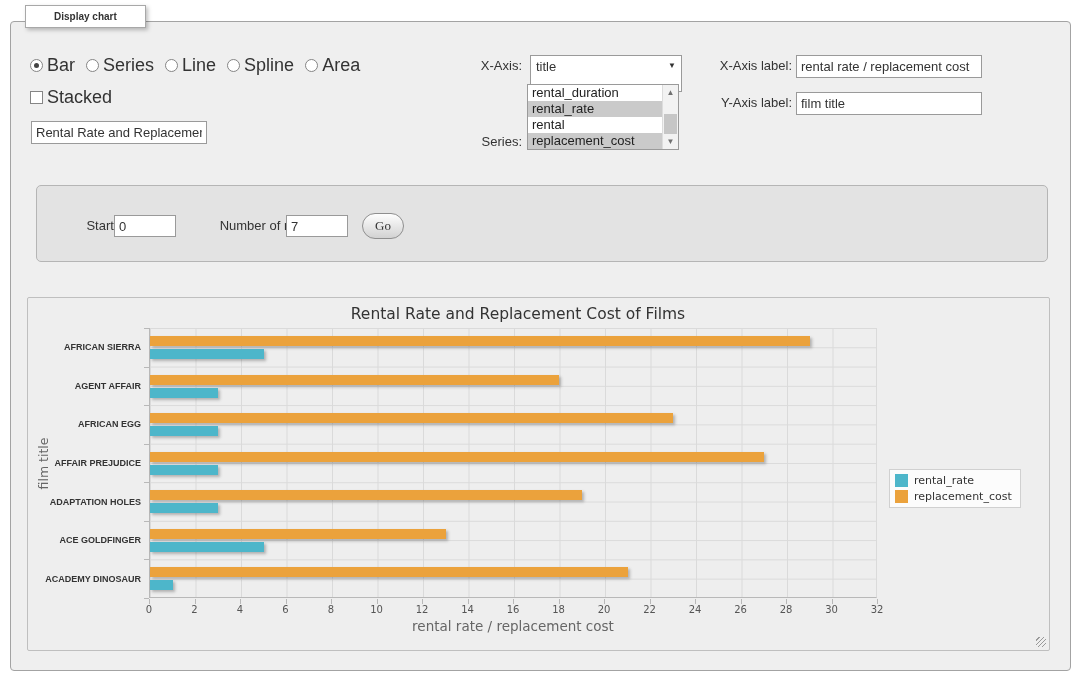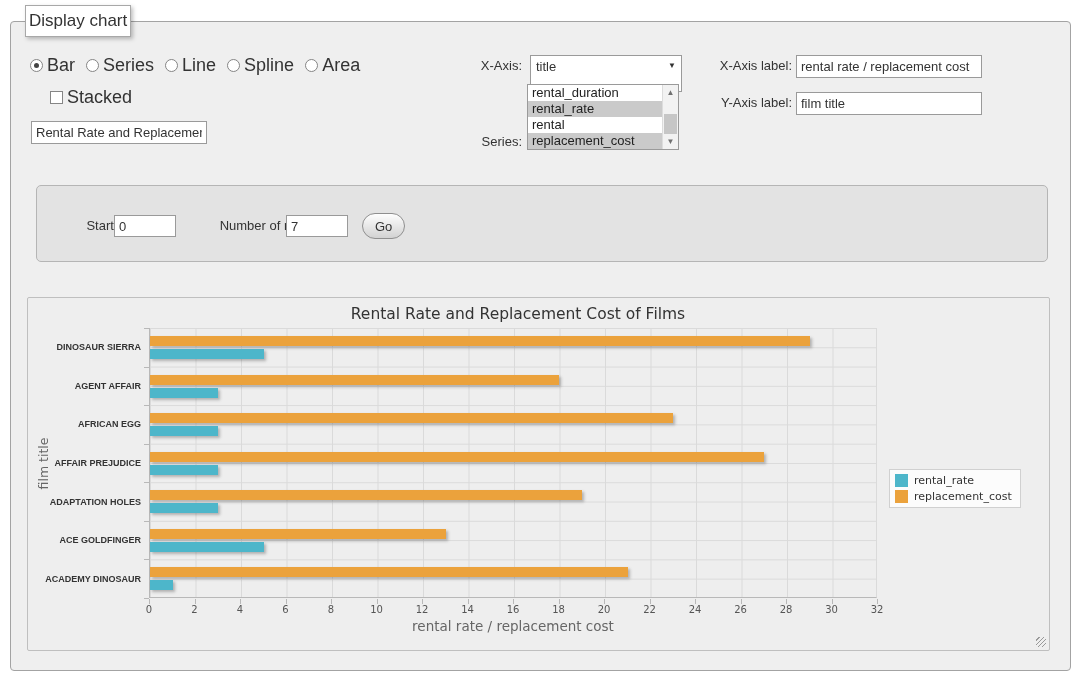--- a/index.html
+++ b/index.html
@@ -2,31 +2,31 @@
 <html><head>
 <meta charset="utf-8">
 <style>
   * { margin:0; padding:0; box-sizing:border-box; }
   body { background:#fff; font-family:"Liberation Sans", sans-serif; }
   .page { position:relative; width:1081px; height:681px; background:#fff; overflow:hidden; }
 
   .fieldset { position:absolute; left:10px; top:21px; width:1061px; height:650px;
               background:#efefef; border:1px solid #a3a3a3; border-radius:4px; }
   .legend-box { position:absolute; left:25px; top:5px; background:#fff; border:1px solid #a8a8a8;
-                padding:5px 3px; font-size:17px; font-weight:normal; color:#333;
+                padding:5px 28px; font-size:10px; font-weight:bold; color:#333;
                 box-shadow:2px 2px 4px rgba(0,0,0,0.25); z-index:5; }
 
   .radio-row { position:absolute; left:30px; top:55px; display:flex; align-items:center; gap:11px; }
   .opt { display:flex; align-items:center; gap:4px; font-size:18px; color:#333; cursor:default; }
   .radio { width:13px; height:13px; border:1px solid #858585; border-radius:50%; background:#fff;
            position:relative; flex:0 0 auto; }
   .radio.checked::after { content:""; position:absolute; left:3px; top:3px; right:3px; bottom:3px;
            border-radius:50%; background:#444; }
   .checkbox { width:13px; height:13px; border:1px solid #858585; background:#fff; flex:0 0 auto; }
-  .stacked-row { position:absolute; left:30px; top:87px;margin-left:20px; }
+  .stacked-row { position:absolute; left:30px; top:87px; }
 
   input.text { border:1px solid #9a9a9a; background:#fff; font-family:"Liberation Sans",sans-serif;
                font-size:13px; color:#333; padding:0 4px; }
   .lbl { position:absolute; font-size:13px; color:#333; text-align:right; }
 
   .select { position:absolute; background:#fff; border:1px solid #9a9a9a; font-size:13px; color:#333; }
   .select .val { position:absolute; left:5px; top:3px; }
   .select .arrow { position:absolute; right:5px; top:5px; font-size:8px; color:#333; }
 
   .listbox { position:absolute; background:#fff; border:1px solid #9a9a9a; overflow:hidden; }
@@ -38,21 +38,21 @@
              border-left:1px solid #dcdcdc; }
   .vscroll .arr { position:absolute; left:0; width:15px; height:15px; text-align:center;
                   font-size:8px; line-height:15px; color:#707070; background:#f2f2f2; }
   .vscroll .arr.up { top:0; } .vscroll .arr.down { bottom:0; }
   .vscroll .thumb { position:absolute; left:1px; width:13px; top:29px; height:20px; background:#c6c6c6; }
 
   .sr-panel { position:absolute; left:36px; top:185px; width:1012px; height:77px;
               background:#e3e3e3; border:1px solid #b5b5b5; border-radius:5px; }
   .go-btn { position:absolute; left:325px; top:27px; height:26px; padding:0 12px; font-size:13px; color:#333;
             background:linear-gradient(#fefefe,#d2d2d2); border:1px solid #8f8f8f; border-radius:13px;
-            font-family:Liberation Sans, sans-serif; }
+            font-family:Liberation Serif, serif; }
 
   .chart-panel { position:absolute; left:27px; top:297px; width:1023px; height:354px;
                  background:#eeeeee; border:1px solid #bfbfbf; border-radius:2px;
                  font-family:"DejaVu Sans", sans-serif; }
   .chart-title { position:absolute; left:0; top:7px; width:980px; text-align:center;
                  font-size:15.5px; color:#333; }
   .plot { position:absolute; left:121px; top:30px; width:728px; height:270px;
           border-left:1px solid #b8b8b8; border-bottom:1px solid #b8b8b8; border-right:1px solid #dadada;
           background-image:
             linear-gradient(to right,#dadada 1px,transparent 1px),
@@ -159,21 +159,21 @@
           <span>rental_rate</span>
         </div>
         <div class="legend-item">
           <span class="swatch" style="background: rgb(235, 162, 60);"></span>
           <span>replacement_cost</span>
         </div>
       </div>
     <div class="resize-handle"></div>
   <div class="bar" style="left: 122px; top: 38px; width: 659.522px; background: rgb(235, 162, 60);"></div>
       <div class="bar" style="left: 122px; top: 51px; width: 113.522px; background: rgb(77, 182, 202);"></div>
-      <div class="cat-label" style="left: 8px; top: 44.2857px;">DINOSAUR SIERRA</div>
+      <div class="cat-label" style="left: 8px; top: 44.2857px;">AFRICAN SIERRA</div>
       <div class="ytick" style="top: 30px;"></div>
       <div class="ytick" style="top: 68.5714px;"></div>
       <div class="bar" style="left: 122px; top: 76.5714px; width: 409.272px; background: rgb(235, 162, 60);"></div>
       <div class="bar" style="left: 122px; top: 89.5714px; width: 68.0225px; background: rgb(77, 182, 202);"></div>
       <div class="cat-label" style="left: 8px; top: 82.8571px;">AGENT AFFAIR</div>
       <div class="ytick" style="top: 107.143px;"></div>
       <div class="bar" style="left: 122px; top: 115.143px; width: 523.022px; background: rgb(235, 162, 60);"></div>
       <div class="bar" style="left: 122px; top: 128.143px; width: 68.0225px; background: rgb(77, 182, 202);"></div>
       <div class="cat-label" style="left: 8px; top: 121.429px;">AFRICAN EGG</div>
       <div class="ytick" style="top: 145.714px;"></div>

